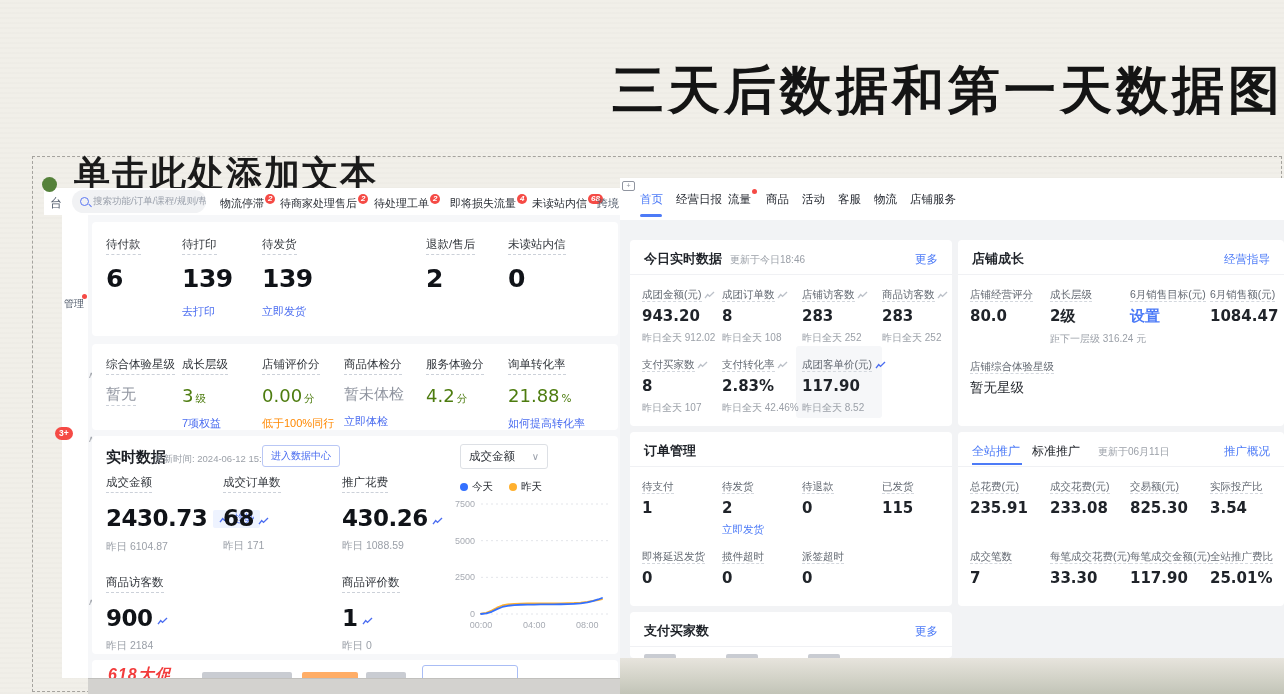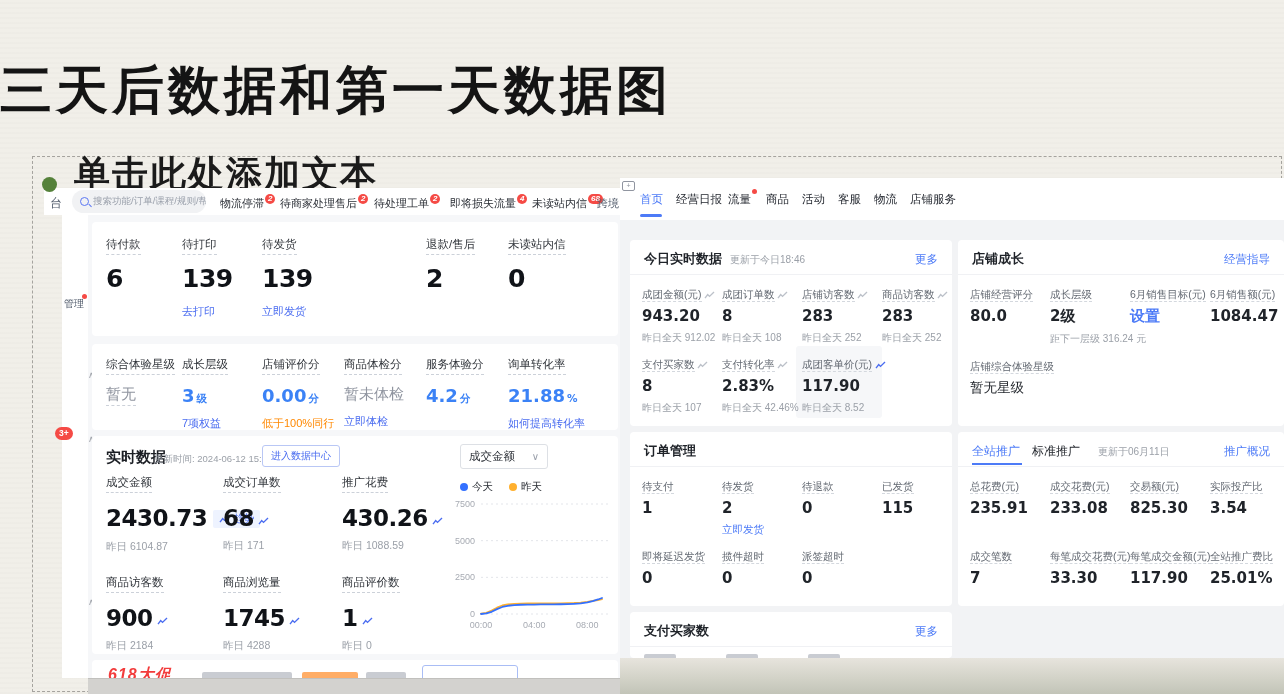--- a/index.html
+++ b/index.html
@@ -1,21 +1,21 @@
 <!DOCTYPE html>
 <html><head>
 <meta charset="utf-8">
 <style>
 *{margin:0;padding:0;box-sizing:border-box}
 html,body{width:1284px;height:694px}
 body{position:relative;overflow:hidden;background:#f1efe9;font-family:"Liberation Sans",sans-serif;
 background-image:repeating-linear-gradient(0deg,rgba(0,0,0,.01) 0 2px,transparent 2px 5px)}
 
 
-.slide-title{position:absolute;left:0;top:56px;width:100%;text-align:left;font-size:52px;font-weight:900;
+.slide-title{position:absolute;left:0;top:56px;width:100%;text-align:right;font-size:52px;font-weight:900;
 color:#141414;letter-spacing:4px;font-family:"DejaVu Sans",sans-serif;z-index:1}
 .dash-box{position:absolute;left:32px;top:156px;width:1250px;height:536px;border:1px dashed #a5a39e;z-index:1}
 .bullet{position:absolute;left:42px;top:177px;width:15px;height:15px;border-radius:50%;background:#55813a;z-index:6}
 .ph-text{position:absolute;left:74px;top:150px;font-size:36px;color:#1b1b1b;font-weight:600;letter-spacing:2px;z-index:2}
 
 
 .left-app{position:absolute;left:44px;top:188px;width:576px;height:490px;overflow:hidden;z-index:3}
 .lapp-topbar{position:absolute;left:0;top:0;width:576px;height:27px;background:#fff}
 .lapp-prefix{position:absolute;left:6px;top:7px;font-size:12px;color:#4e5969}
 .search-pill{position:absolute;left:28px;top:2px;width:134px;height:23px;background:#f1f2f4;border-radius:12px;
@@ -37,21 +37,21 @@
 .card{position:absolute;left:48px;width:526px;background:#fff;border-radius:4px}
 .lb{font-size:11.5px;color:#30343a}
 .lb.d{border-bottom:1px dashed #ccd1d9;padding-bottom:2px;display:inline-block}
 .num{font-size:25px;font-weight:700;color:#101318;font-family:"DejaVu Sans",sans-serif;letter-spacing:-.5px}
 .lnk{font-size:11px;color:#4a6cf0;cursor:pointer;text-decoration:none;display:inline-block}
 .lnk.orange{color:#ff8800}
 .ls{position:absolute;top:12px;width:110px}
 .ls .num{display:block;margin-top:9px}
 .ls .lnk{margin-top:11px}
 .es{position:absolute;top:10px;width:110px}
-.es .ev{margin-top:10px;font-size:18px;font-weight:700;color:#3b82f6;font-family:"DejaVu Sans",sans-serif}
+.es .ev{margin-top:10px;font-size:18px;font-weight:400;color:#4d7c0f;font-family:"DejaVu Sans",sans-serif}
 .es .ev .unit{font-size:10.5px;margin-left:2px}
 .es .ev.muted{font-size:15px;font-weight:400;color:#9095a0}
 .es .ev.muted .u-dash{border-bottom:1px dashed #ccd1d9;padding-bottom:2px}
 .es .lnk{margin-top:10px}
 .rt-title{position:absolute;left:14px;top:12px;font-size:15px;font-weight:700;color:#1b1e24}
 .rt-upd{position:absolute;left:62px;top:17px;font-size:9.5px;color:#9ba0a8}
 .rt-btn{position:absolute;left:170px;top:9px;font-size:10px;color:#4a6cf0;border:1px solid #b9c7f5;border-radius:3px;
 padding:3px 8px;background:#fff;cursor:pointer}
 .lm{position:absolute;width:115px}
 .lm .bn{margin-top:12px;white-space:nowrap}
@@ -171,25 +171,20 @@
     <div class="lm" style="left:250px;top:36px"><span class="lb d">推广花费</span>
       <div class="bn"><span class="num">430.26</span> <svg class="tic b" viewBox="0 0 12 10">
             <polyline points="1,8 4,4 6,6 11,1"></polyline>
           </svg></div>
       <div class="yd">昨日 1088.59</div></div>
     <div class="lm" style="left:14px;top:136px"><span class="lb d">商品访客数</span>
       <div class="bn"><span class="num">900</span> <svg class="tic b" viewBox="0 0 12 10">
             <polyline points="1,8 4,4 6,6 11,1"></polyline>
           </svg></div>
       <div class="yd">昨日 2184</div></div>
-    <div class="lm" style="left:131px;top:136px"><span class="lb d">商品浏览量</span>
-      <div class="bn"><span class="num">1745</span> <svg class="tic b" viewBox="0 0 12 10">
-            <polyline points="1,8 4,4 6,6 11,1"></polyline>
-          </svg></div>
-      <div class="yd">昨日 4288</div></div>
     <div class="lm" style="left:250px;top:136px"><span class="lb d">商品评价数</span>
       <div class="bn"><span class="num">1</span> <svg class="tic b" viewBox="0 0 12 10">
             <polyline points="1,8 4,4 6,6 11,1"></polyline>
           </svg></div>
       <div class="yd">昨日 0</div></div>
 
     <div class="dropdown">
         <span>成交金额</span>
         <span class="chev">∨</span>
       </div>

